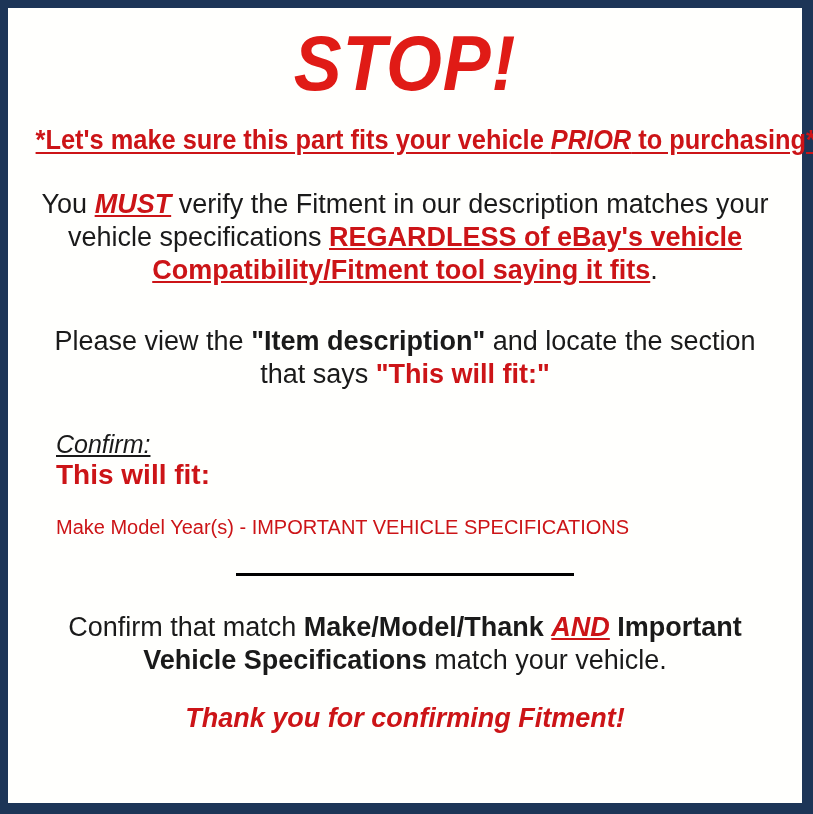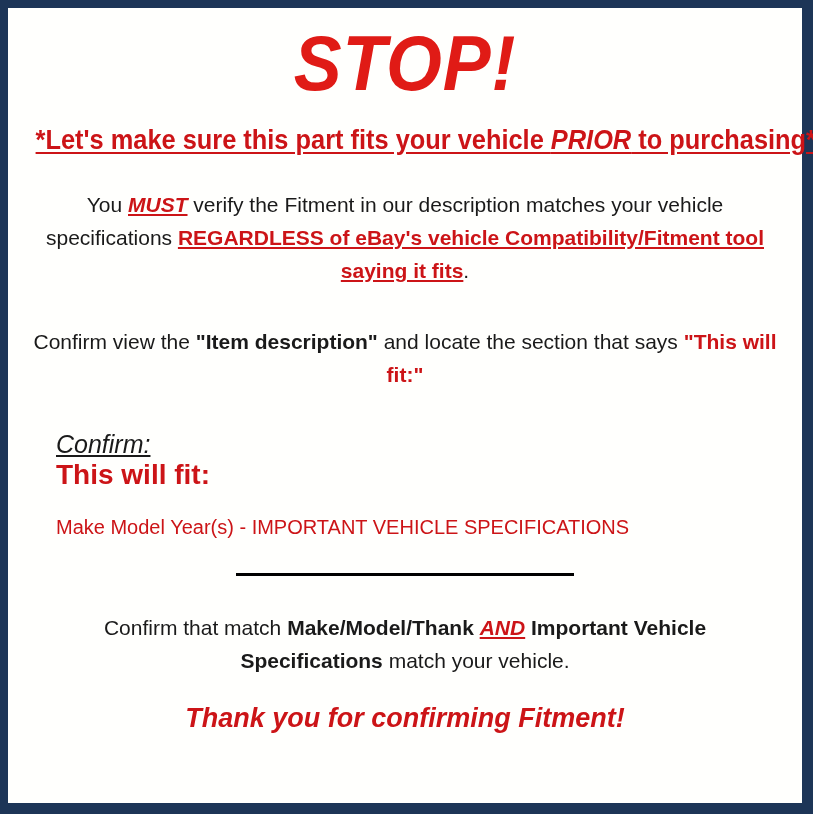--- a/index.html
+++ b/index.html
@@ -60,21 +60,21 @@
     text-underline-offset: 3px;
     text-align: center;
     white-space: nowrap;
     transform: scaleX(0.94);
   }
   #subtitle .ital { font-style: italic; }
 
   
   .para {
     margin: 0;
-    font-size: 21px;
+    font-size: 27px;
     line-height: 33px;
     color: #1a1a1a;
     text-align: center;
     padding-left: 18px;
     padding-right: 18px;
   }
   .para b { font-weight: bold; }
   .u-red-bi {
     color: #cc1417;
     font-weight: bold;
@@ -166,21 +166,21 @@
 
     <p id="subtitle">
       <span>*Let's make sure this part fits your vehicle </span><span class="ital">PRIOR</span><span> to purchasing*</span>
     </p>
 
     <p id="para-verify" class="para">
       <span>You </span><span class="u-red-bi">MUST</span><span> verify the Fitment in our description matches your vehicle specifications </span><span class="u-red-b">REGARDLESS of eBay's vehicle Compatibility/Fitment tool saying it fits</span><span>.</span>
     </p>
 
     <p id="para-view" class="para">
-      <span>Confirm view the </span><b>"Item description"</b><span> and locate the section that says </span><span class="red-b">"This will fit:"</span>
+      <span>Please view the </span><b>"Item description"</b><span> and locate the section that says </span><span class="red-b">"This will fit:"</span>
     </p>
 
     <div id="example-block">
       <div>
         <span id="example-label">Confirm:</span>
       </div>
       <p id="example-fit">This will fit:</p>
       <p id="example-spec">Make Model Year(s) - IMPORTANT VEHICLE SPECIFICATIONS</p>
     </div>
 

